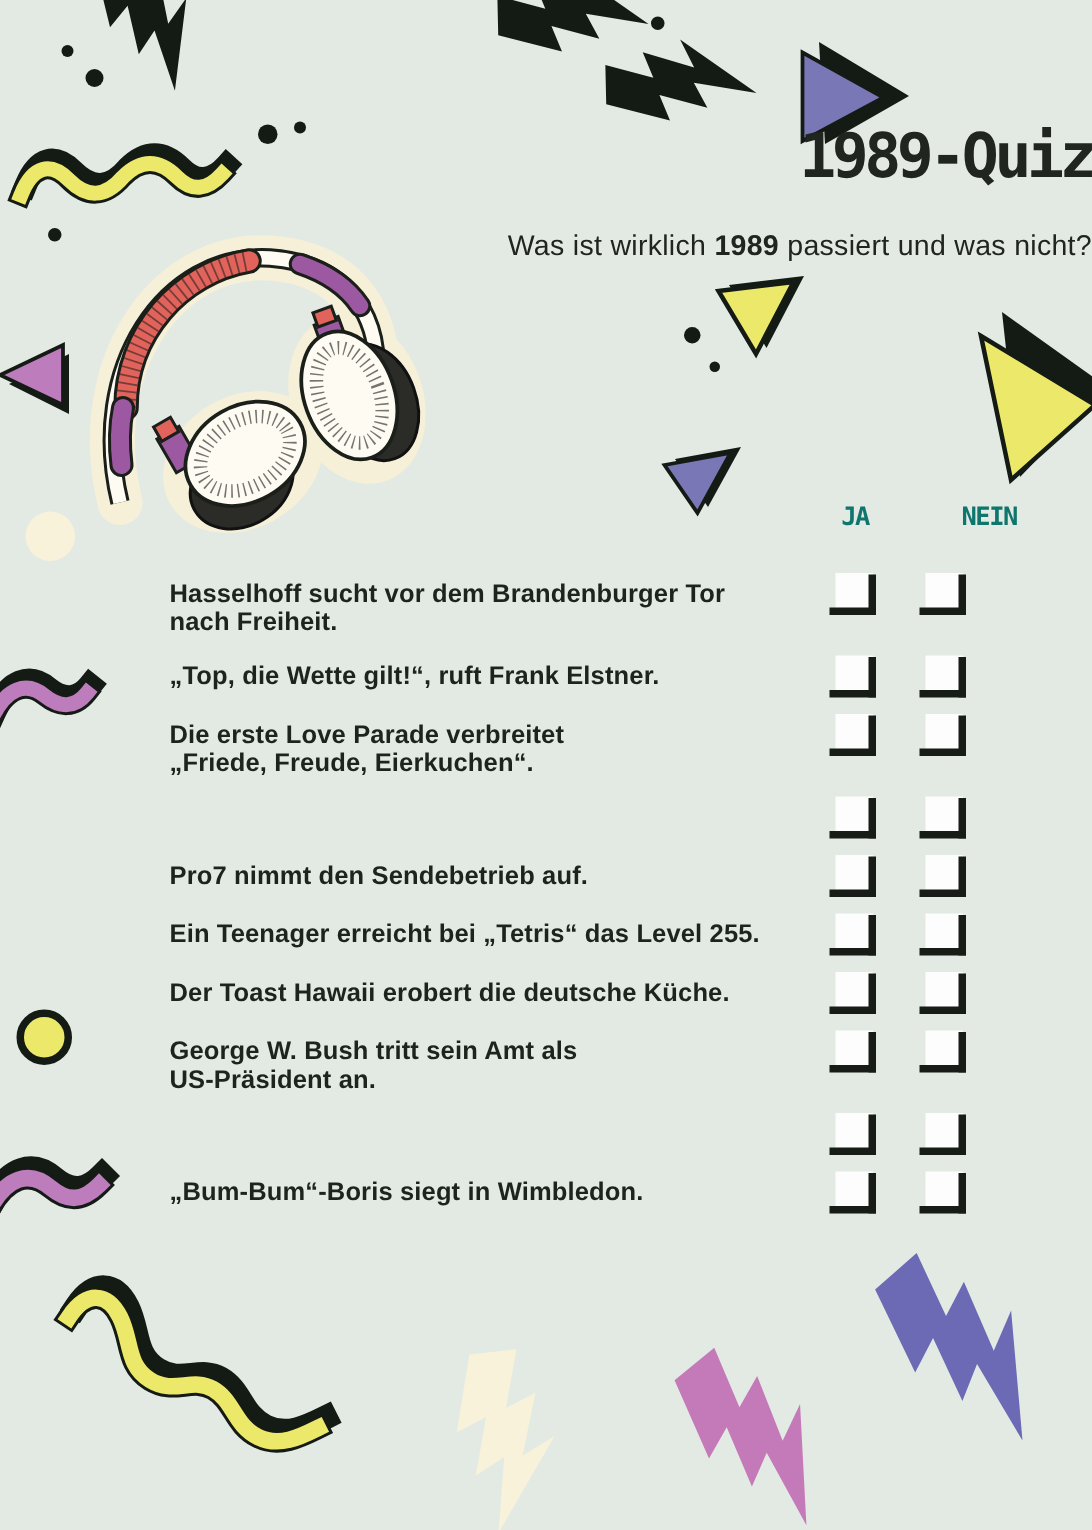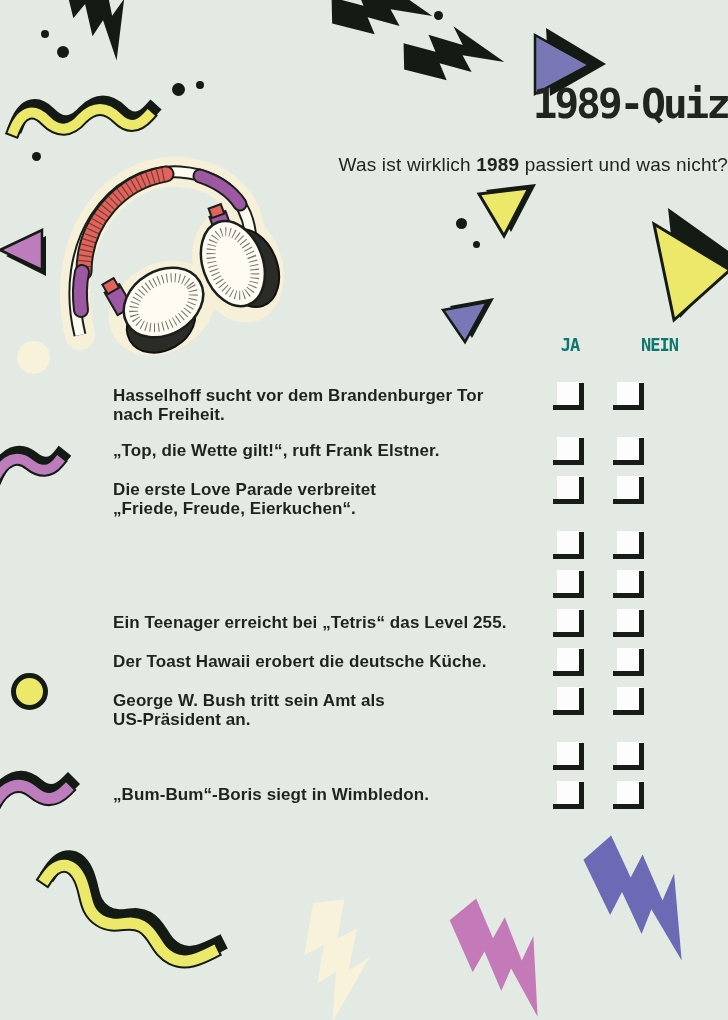--- a/index.html
+++ b/index.html
@@ -210,20 +210,21 @@
       <div class="q-text">Die erste Love Parade verbreitet
 „Friede, Freude, Eierkuchen“.</div>
       <div class="cb ja"></div>
       <div class="cb nein"></div>
     </div>
     <div class="q-row">
       <div class="cb ja"></div>
       <div class="cb nein"></div>
     </div>
     <div class="q-row">
+      <div class="q-text">Pro7 nimmt den Sendebetrieb auf.</div>
       <div class="cb ja"></div>
       <div class="cb nein"></div>
     </div>
     <div class="q-row">
       <div class="q-text">Ein Teenager erreicht bei „Tetris“ das Level 255.</div>
       <div class="cb ja"></div>
       <div class="cb nein"></div>
     </div>
     <div class="q-row">
       <div class="q-text">Der Toast Hawaii erobert die deutsche Küche.</div>

